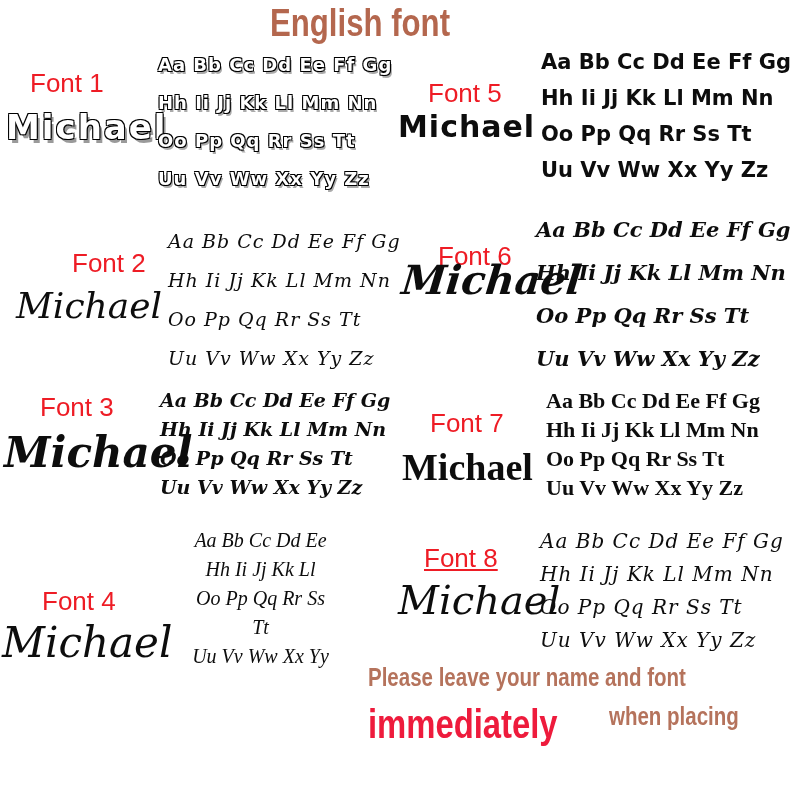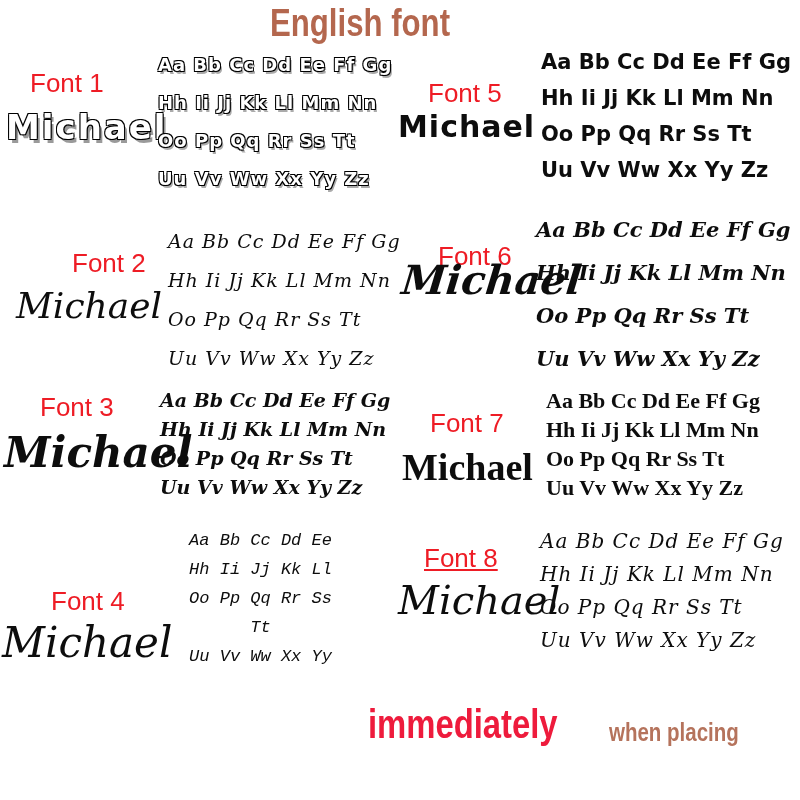--- a/index.html
+++ b/index.html
@@ -40,27 +40,27 @@
   .a1 div{
     font-family:"DejaVu Sans",sans-serif;font-weight:bold;font-size:18px;line-height:38px;letter-spacing:1px;color:#fff;
     text-shadow:-1px -1px 0 #000,1px -1px 0 #000,-1px 1px 0 #000,1px 1px 0 #000,2px 3px 0 #ababab;
   }
   .a5 div{font-family:"DejaVu Sans",sans-serif;font-weight:bold;font-size:21px;line-height:36px;}
   .a2 div{font-family:"DejaVu Serif",serif;font-style:italic;font-size:19px;line-height:39px;letter-spacing:1px;}
   .a6 div{font-family:"DejaVu Serif",serif;font-style:italic;font-weight:bold;font-size:21px;line-height:43px;}
   .a3 div{font-family:"DejaVu Serif",serif;font-style:italic;font-weight:bold;font-size:19px;line-height:29px;}
   .a7 div{font-family:"Liberation Serif",serif;font-weight:bold;font-size:22px;line-height:29px;}
   .a4{text-align:center;width:185px;}
-  .a4 div{font-family:Liberation Mono, monospace;font-style:italic;font-size:17px;line-height:29px;}
+  .a4 div{font-family:Liberation Serif, serif;font-style:italic;font-size:20px;line-height:29px;}
   .a8 div{font-family:"DejaVu Serif",serif;font-style:italic;font-size:20px;line-height:33px;letter-spacing:1px;}
   
   .note-brown{color:var(--note-brown,#b5735c);font-size:25px;}
   .note-red{color:var(--emphasis-red,#ee1b3c);font-size:40px;}
   #note-line2-wrap{left:368px;top:702px;}
-  #note-line2-wrap .inner{display:flex;align-items:flex-end;gap:10px;}
+  #note-line2-wrap .inner{display:flex;align-items:flex-start;gap:10px;}
 </style>
 </head>
 <body>
 
 <div id="canvas">
 
   <div id="title" class="abs condensed">English font</div>
 
   <div class="font-label" style="left:30px;top:68px;">Font 1</div>
   <div class="name n1" style="left:6px;top:110px;">Michael</div>
@@ -109,39 +109,42 @@
 
   <div class="font-label" style="left:430px;top:408px;">Font 7</div>
   <div class="name n7" style="left:402px;top:448px;">Michael</div>
   <div class="alpha a7" style="left:546px;top:386px;">
     <div>Aa Bb Cc Dd Ee Ff Gg</div>
     <div>Hh Ii Jj Kk Ll Mm Nn</div>
     <div>Oo Pp Qq Rr Ss Tt</div>
     <div>Uu Vv Ww Xx Yy Zz</div>
   </div>
 
-  <div class="font-label" style="left:51px;top:586px;">Font 4</div>
+  <div class="font-label" style="left:42px;top:586px;">Font 4</div>
   <div class="name n4" style="left:2px;top:622px;">Michael</div>
   <div class="alpha a4" style="left:168px;top:526px;">
     <div>Aa Bb Cc Dd Ee</div>
     <div>Hh Ii Jj Kk Ll</div>
     <div>Oo Pp Qq Rr Ss</div>
     <div>Tt</div>
     <div>Uu Vv Ww Xx Yy</div>
   </div>
 
   <div class="font-label" style="left:424px;top:543px;text-decoration:underline;">Font 8</div>
   <div class="name n8" style="left:398px;top:580px;">Michael</div>
   <div class="alpha a8" style="left:540px;top:525px;">
     <div>Aa Bb Cc Dd Ee Ff Gg</div>
     <div>Hh Ii Jj Kk Ll Mm Nn</div>
     <div>Oo Pp Qq Rr Ss Tt</div>
     <div>Uu Vv Ww Xx Yy Zz</div>
   </div>
 
+  <div class="abs" style="left:368px;top:663px;">
+    <span class="condensed note-brown">Please leave your name and font</span>
+  </div>
   <div class="abs" id="note-line2-wrap">
     <div class="inner">
       <span class="condensed note-red">immediately</span>
       <span class="condensed note-brown">when placing</span>
     </div>
   </div>
   <div class="abs" style="left:368px;top:766px;">
     <span class="condensed note-brown">an order.</span>
   </div>
 

